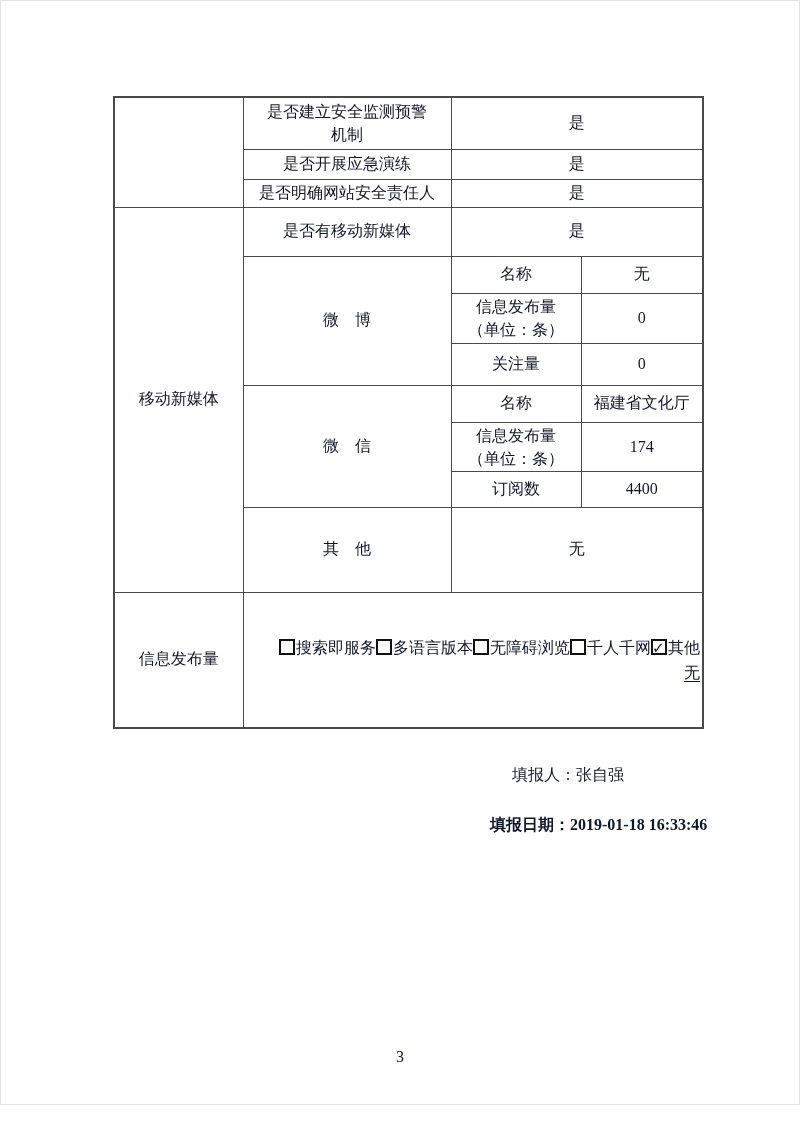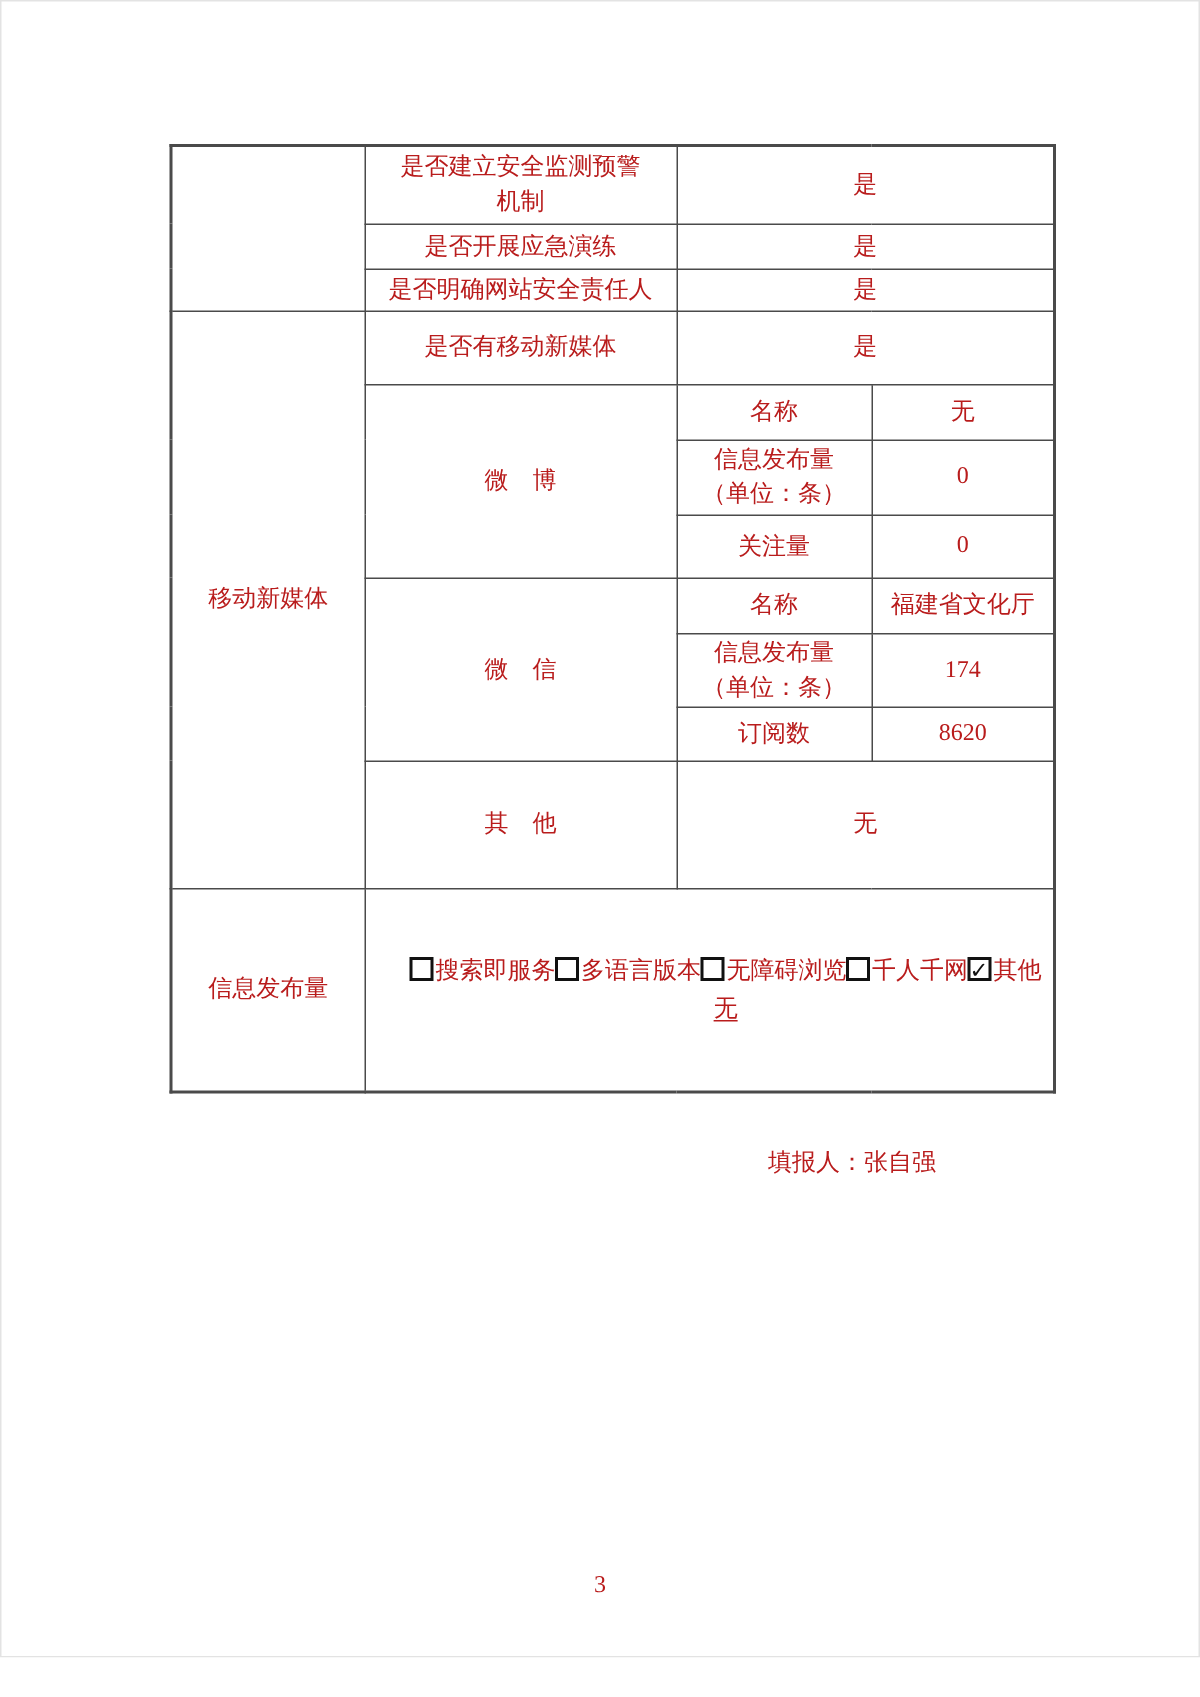--- a/index.html
+++ b/index.html
@@ -1,21 +1,21 @@
 <!DOCTYPE html>
 <html><head>
 <meta charset="utf-8">
 <style>
   html, body { margin: 0; padding: 0; background: #ffffff; }
   .page {
     position: relative;
     width: 800px;
     height: 1105px;
     background: #ffffff;
-    color: #b91c1c;
+    color: #0f172a;
     font-family: "Liberation Serif", "DejaVu Serif", serif;
     box-shadow: inset 0 0 0 1px #e3e3e3;
     overflow: hidden;
   }
 
   
   table.report-table {
     position: absolute;
     left: 113px;
     top: 96px;
@@ -47,21 +47,21 @@
   .r8  { height: 37px; }
   .r9  { height: 45px; }
   .r10 { height: 36px; }
   .r11 { height: 85px; }
   .r12 { height: 136px; }
 
   .line { display: block; line-height: 23px; }
 
   
   td.innovation-cell {
-    text-align: center;
+    text-align: right;
     padding-left: 24px;
     padding-right: 2px;
   }
   .cb-line { line-height: 25px; white-space: nowrap; }
   .cb-item { white-space: nowrap; }
   .cbox {
     display: inline-block;
     width: 12px;
     height: 12px;
     border: 2px solid #111111;
@@ -170,21 +170,21 @@
       </tr>
       <tr class="r9">
         <td>
           <span class="line">信息发布量</span>
           <span class="line">（单位：条）</span>
         </td>
         <td>174</td>
       </tr>
       <tr class="r10">
         <td>订阅数</td>
-        <td>8620</td>
+        <td>4400</td>
       </tr>
 
       <tr class="r11">
         <td>其　他</td>
         <td colspan="2">无</td>
       </tr>
 
       <tr class="r12">
         <td>信息发布量</td>
         <td colspan="3" class="innovation-cell">
@@ -193,16 +193,19 @@
             <span class="underlined">无</span>
           </div>
         </td>
       </tr>
     </tbody>
   </table>
 
   <div class="filler-line">
     <span>填报人：</span><span>张自强</span>
   </div>
+  <div class="date-line">
+    <span>填报日期：</span><span>2019-01-18 16:33:46</span>
+  </div>
 
   <div class="page-number">3</div>
 
 </div>
 
 </body></html>

